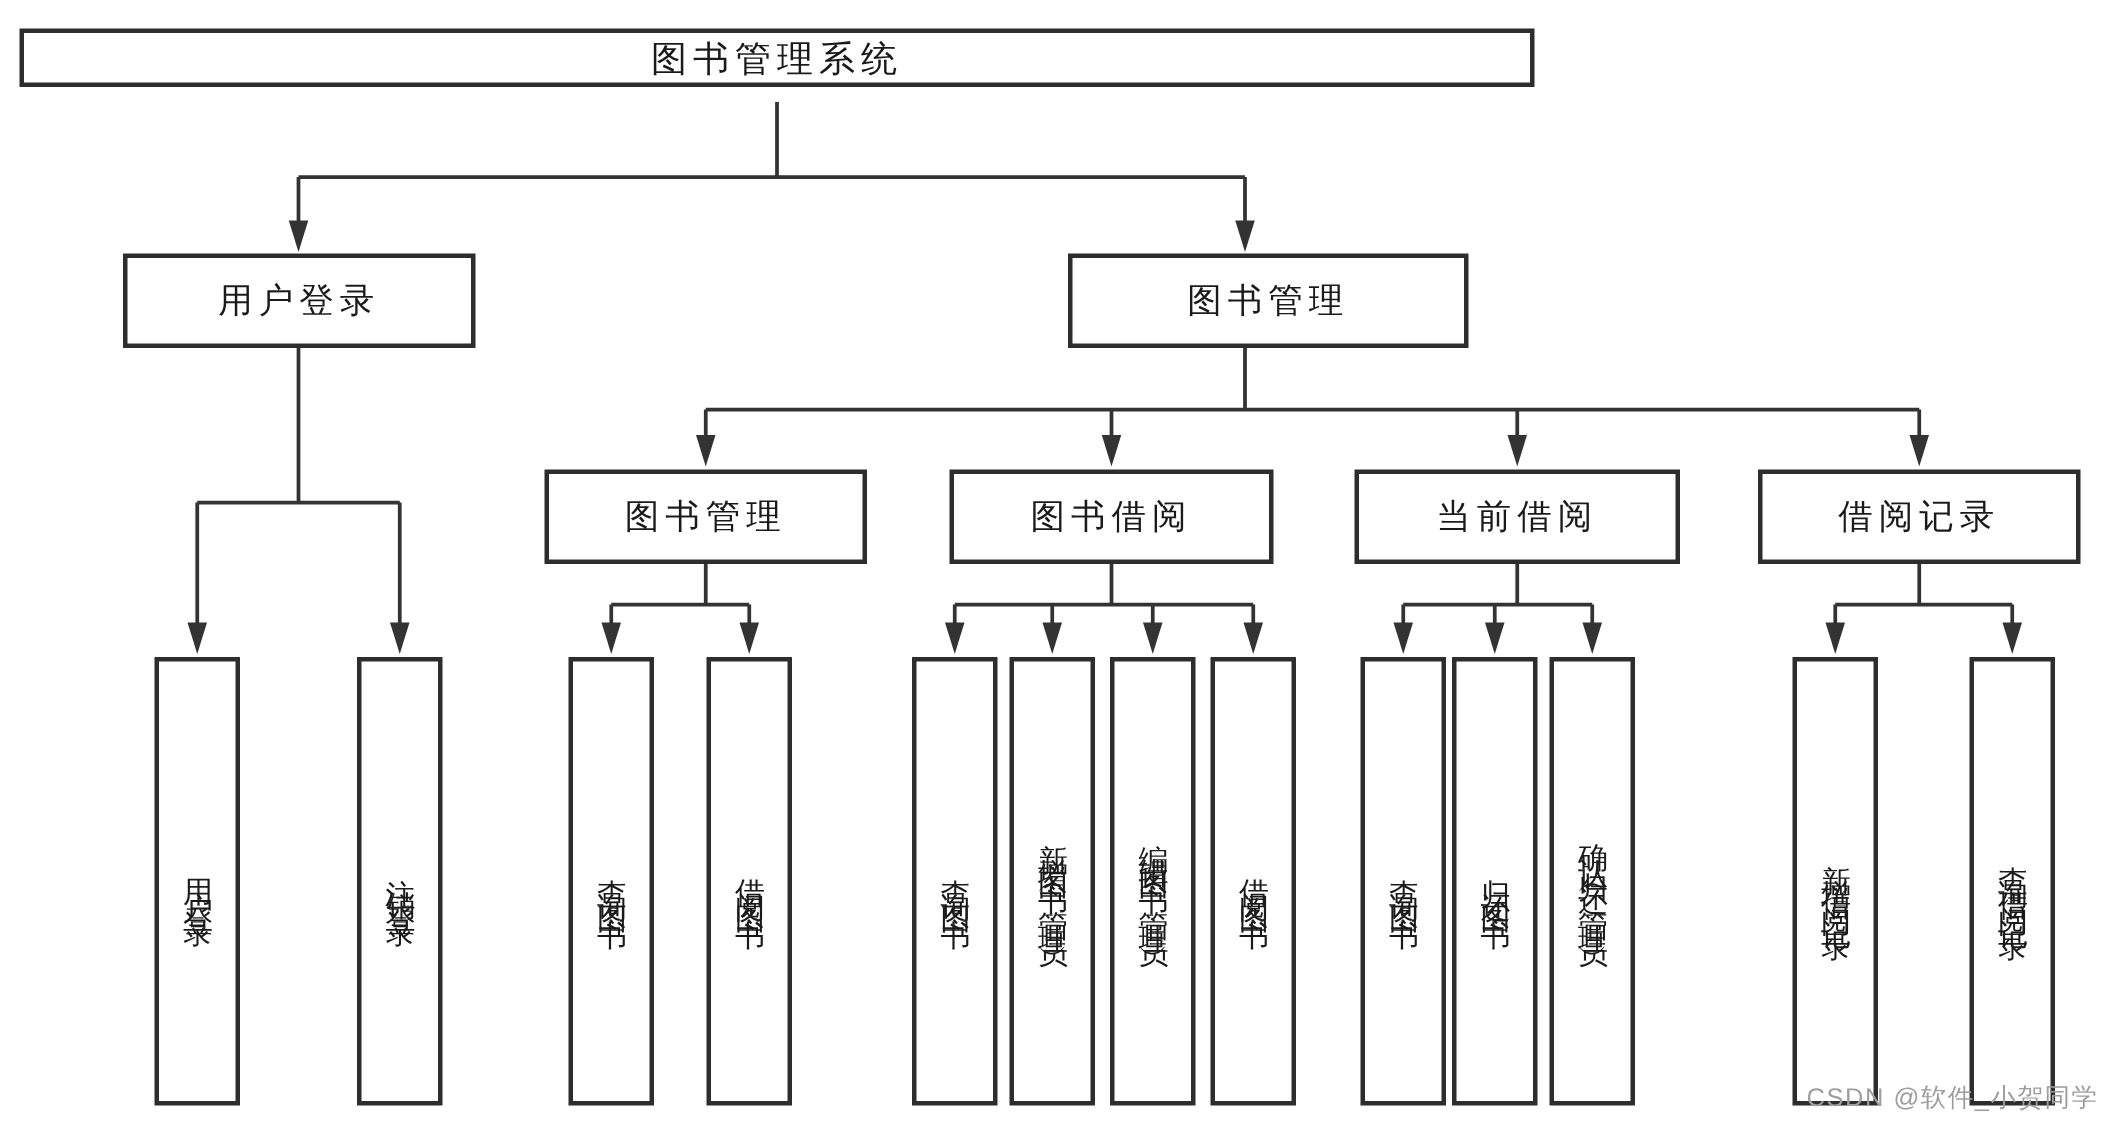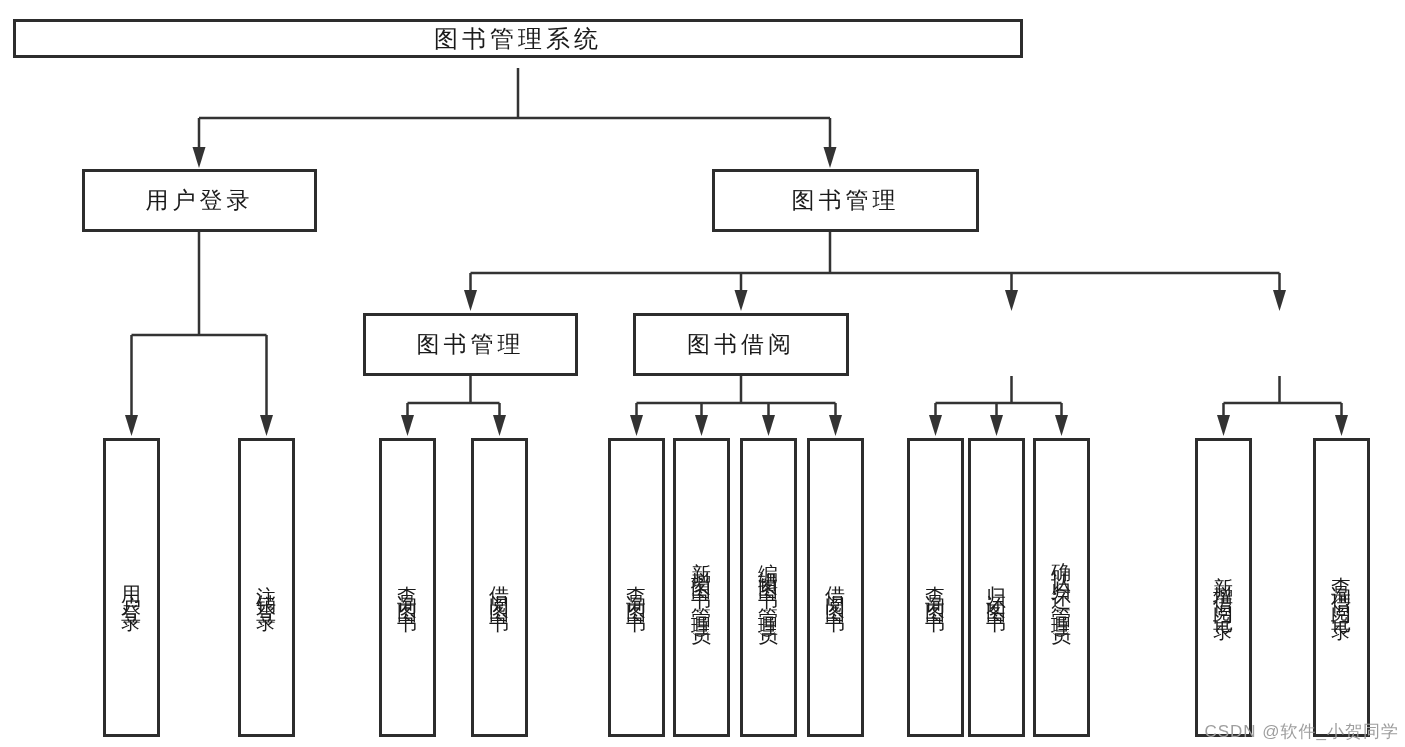--- a/index.html
+++ b/index.html
@@ -123,20 +123,22 @@
     </g>
   </svg>
 
   <div class="node root" style="left:13px; top:19px; width:1010px; height:39px;">图书管理系统</div>
 
   <div class="node branch" style="left:82px; top:169px; width:235px; height:63px;">用户登录</div>
   <div class="node branch" style="left:712px; top:169px; width:267px; height:63px;">图书管理</div>
 
   <div class="node branch" style="left:363px; top:313px; width:215px; height:63px;">图书管理</div>
   <div class="node branch" style="left:633px; top:313px; width:216px; height:63px;">图书借阅</div>
+  <div class="node branch" style="left:903px; top:313px; width:217px; height:63px;">当前借阅</div>
+  <div class="node branch" style="left:1172px; top:313px; width:215px; height:63px;">借阅记录</div>
 
   <div class="leaf" style="left:103px;">
     <span>用户登录</span>
   </div>
   <div class="leaf" style="left:238px;">
     <span>注销登录</span>
   </div>
   <div class="leaf" style="left:379px;">
     <span>查询图书</span>
   </div>

